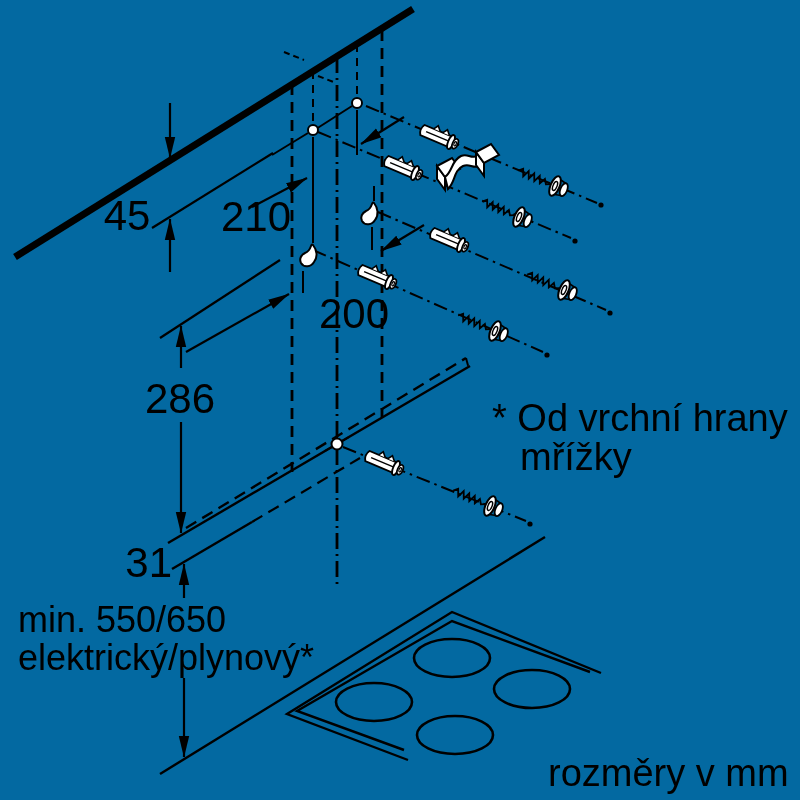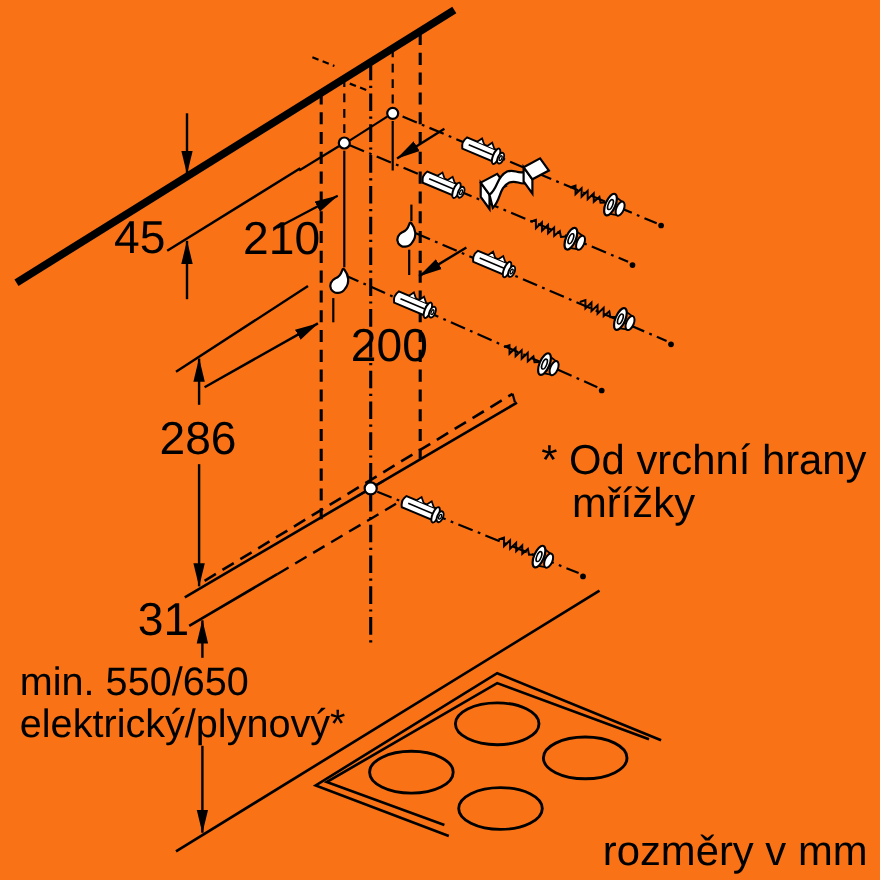--- a/index.html
+++ b/index.html
@@ -1,16 +1,16 @@
 <!DOCTYPE html>
 <html><head>
 <meta charset="utf-8">
 <style>
   html,body{margin:0;padding:0;background:#ffffff;}
-  .canvas{position:relative;width:800px;height:800px;background:#f97316;overflow:hidden;}
+  .canvas{position:relative;width:800px;height:800px;background:#0369a1;overflow:hidden;}
   svg{display:block;}
   text{font-family:"Liberation Sans","DejaVu Sans",sans-serif;fill:#000;}
   .dimnum{font-size:42px;}
   .lbl{font-size:36px;}
   .note{font-size:38px;}
 </style>
 </head>
 <body>
 
 <div class="canvas">

